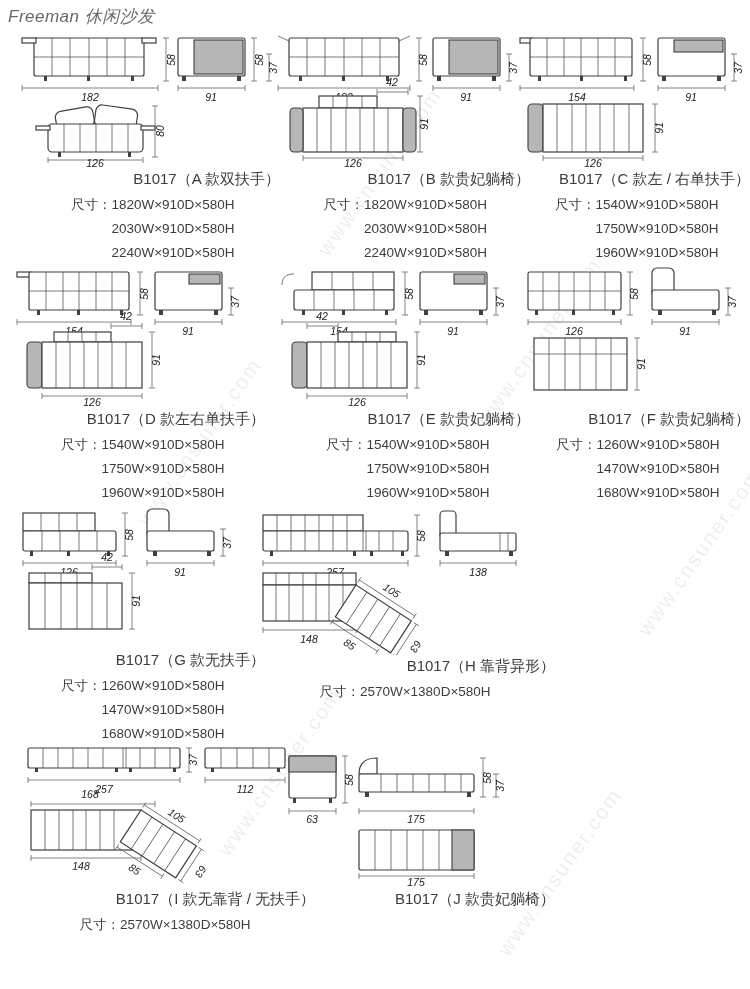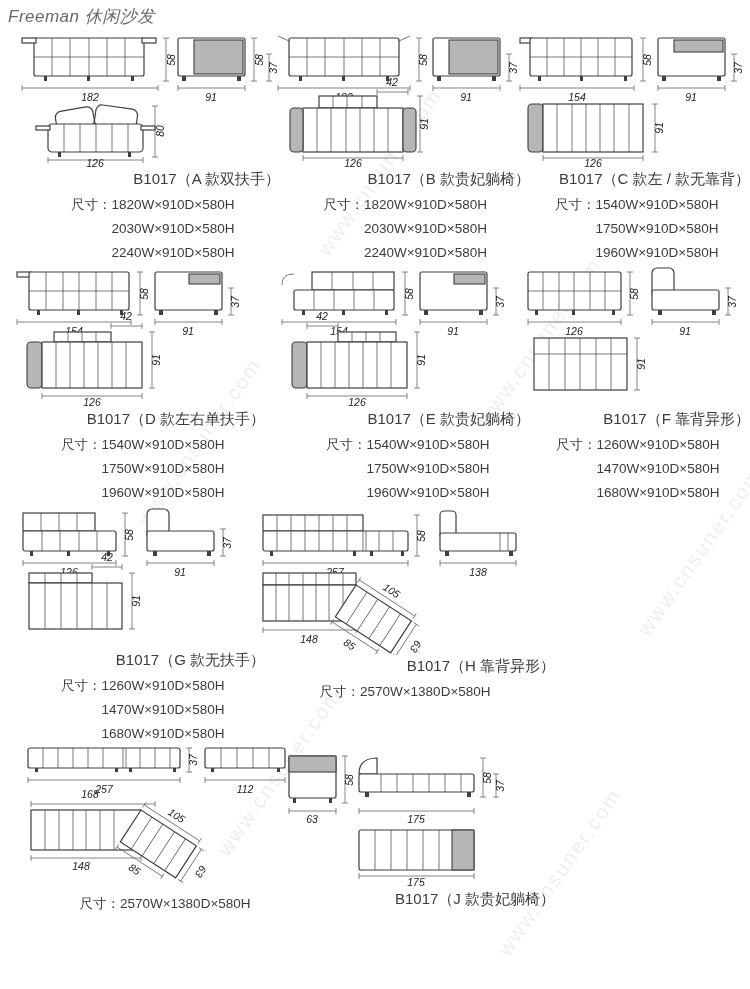--- a/index.html
+++ b/index.html
@@ -162,21 +162,21 @@
       <g>
         <rect class="gray" x="10" y="76" width="15" height="48" rx="4"></rect>
         <rect class="box" x="25" y="76" width="100" height="48"></rect>
         <path class="thin" d="M39,76 V124 M54,76 V124 M68,76 V124 M82,76 V124 M96,76 V124 M111,76 V124"></path>
         <path class="dim" d="M134,76 H140 M134,124 H140 M137,76 V124"></path>
         <text class="dtxt" x="145" y="100" transform="rotate(-90 145 100)">91</text>
         <path class="dim" d="M25,127 V133 M125,127 V133 M25,130 H125"></path>
         <text class="dtxt" x="75" y="139">126</text>
       </g>
     </svg>
-    <div class="ptitle">B1017（C 款左 / 款无靠背）</div>
+    <div class="ptitle">B1017（C 款左 / 右单扶手）</div>
     <div class="sizes">
       <div class="sline"><span class="pfx">尺寸：</span><span>1540W×910D×580H</span></div>
       <div class="sline ind"><span>1750W×910D×580H</span></div>
       <div class="sline ind"><span>1960W×910D×580H</span></div>
     </div>
   </section>
 
   <section class="panel" style="left:15px;top:262px;width:250px">
     <svg width="250" height="146" viewBox="0 0 250 146">
       <g>
@@ -294,21 +294,21 @@
         <path class="dim" d="M205,26 H211 M205,53 H211 M208,26 V53"></path>
         <text class="dtxt" x="216" y="40" transform="rotate(-90 216 40)">37</text>
       </g>
       <g>
         <rect class="box" x="14" y="76" width="93" height="52"></rect>
         <path class="thin" d="M14,92 H107 M29,76 V128 M45,76 V128 M60,76 V128 M76,76 V128 M91,76 V128"></path>
         <path class="dim" d="M114,76 H120 M114,128 H120 M117,76 V128"></path>
         <text class="dtxt" x="125" y="102" transform="rotate(-90 125 102)">91</text>
       </g>
     </svg>
-    <div class="ptitle">B1017（F 靠背异形）</div>
+    <div class="ptitle">B1017（F 款贵妃躺椅）</div>
     <div class="sizes">
       <div class="sline"><span class="pfx">尺寸：</span><span>1260W×910D×580H</span></div>
       <div class="sline ind"><span>1470W×910D×580H</span></div>
       <div class="sline ind"><span>1680W×910D×580H</span></div>
     </div>
   </section>
 
   <section class="panel" style="left:15px;top:503px;width:250px">
     <svg width="250" height="146" viewBox="0 0 250 146">
       <g>
@@ -437,20 +437,21 @@
           <path class="thin" d="M13,0 V38 M26,0 V38 M40,0 V38 M53,0 V38"></path>
           <path class="dim" d="M0,-9 V-3 M66,-9 V-3 M0,-6 H66"></path>
           <text class="dtxt" x="33" y="-11">105</text>
           <path class="dim" d="M0,41 V47 M54,41 V47 M0,44 H54"></path>
           <text class="dtxt" x="27" y="57">85</text>
           <path class="dim" d="M69,0 H75 M69,38 H75 M72,0 V38"></path>
           <text class="dtxt" x="80" y="19" transform="rotate(90 80 19)">63</text>
         </g>
       </g>
     </svg>
+    <div class="ptitle">B1017（I 款无靠背 / 无扶手）</div>
     <div class="sizes">
       <div class="sline"><span class="pfx">尺寸：</span><span>2570W×1380D×580H</span></div>
     </div>
   </section>
 
   <section class="panel" style="left:285px;top:742px;width:270px">
     <svg width="270" height="146" viewBox="0 0 270 146">
       <g>
         <rect class="box" x="4" y="14" width="47" height="42" rx="2"></rect>
         <rect class="gray" x="4" y="14" width="47" height="16"></rect>

